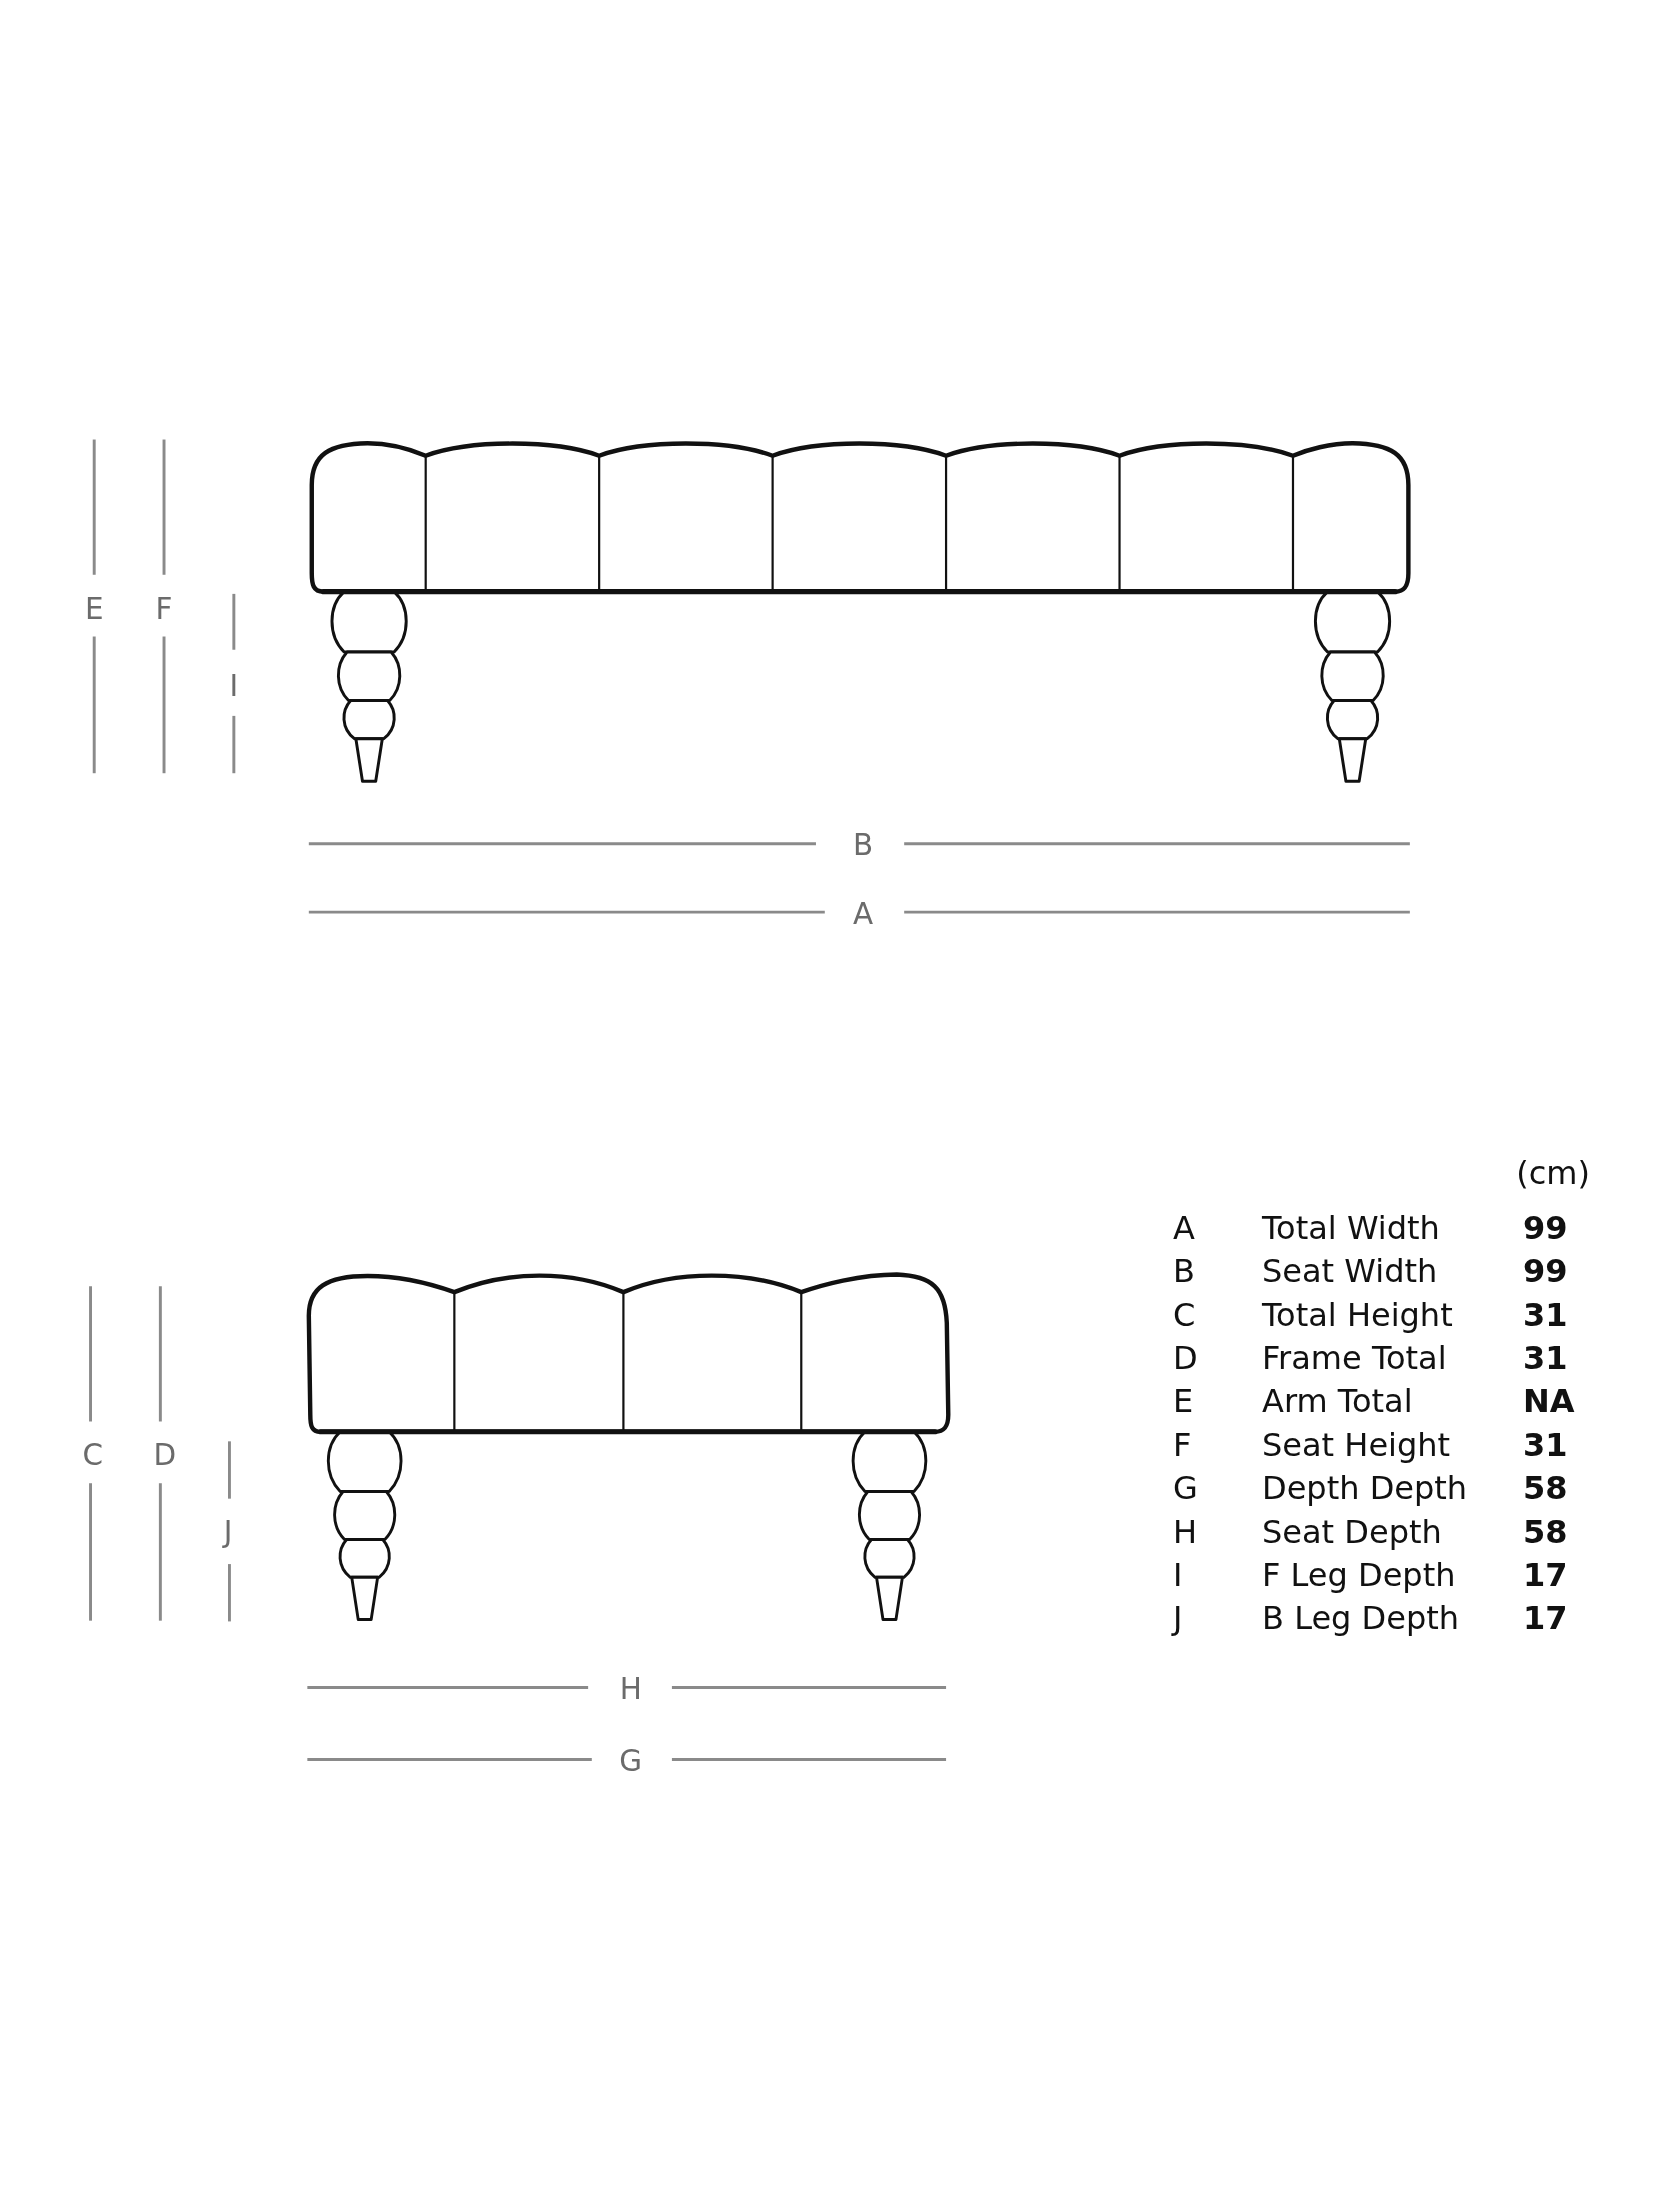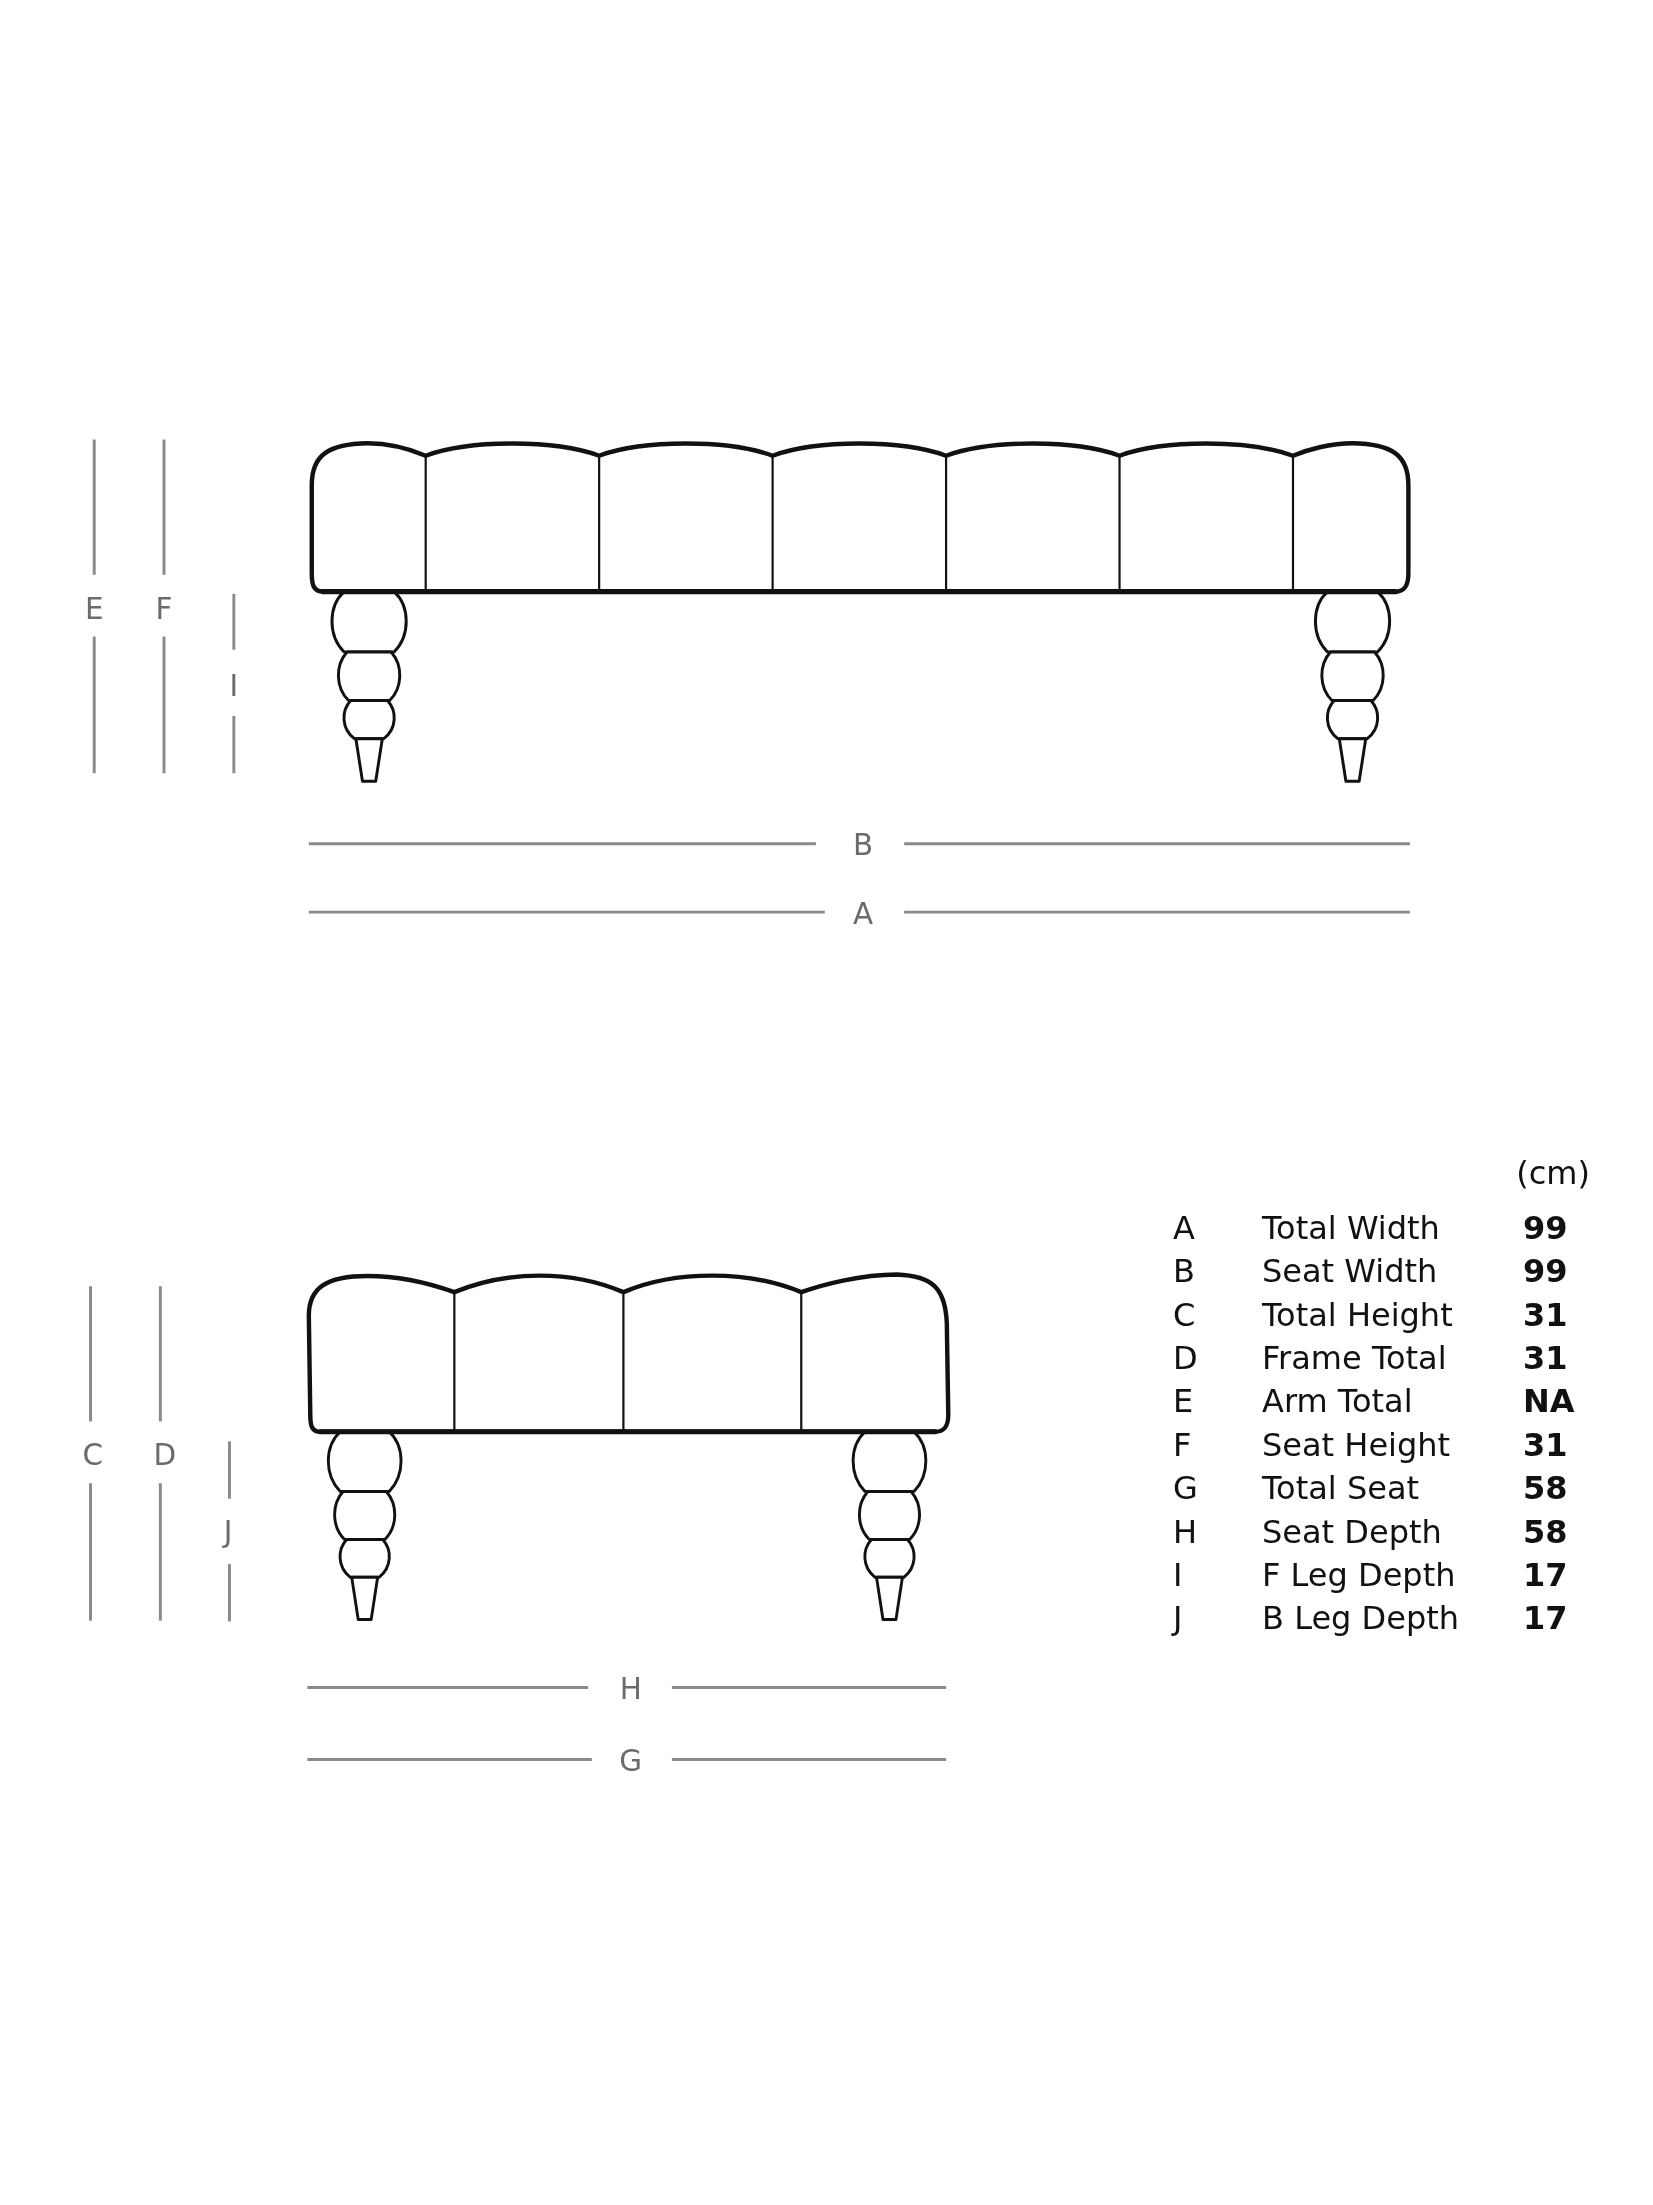--- a/index.html
+++ b/index.html
@@ -184,21 +184,21 @@
     <span class="spec-label">Arm Total</span>
     <span class="spec-value">NA</span>
   </div>
   <div class="spec-row" style="top:270px">
     <span class="spec-letter">F</span>
     <span class="spec-label">Seat Height</span>
     <span class="spec-value">31</span>
   </div>
   <div class="spec-row" style="top:313px">
     <span class="spec-letter">G</span>
-    <span class="spec-label">Total Seat</span>
+    <span class="spec-label">Depth Depth</span>
     <span class="spec-value">58</span>
   </div>
   <div class="spec-row" style="top:357px">
     <span class="spec-letter">H</span>
     <span class="spec-label">Seat Depth</span>
     <span class="spec-value">58</span>
   </div>
   <div class="spec-row" style="top:400px">
     <span class="spec-letter">I</span>
     <span class="spec-label">F Leg Depth</span>

